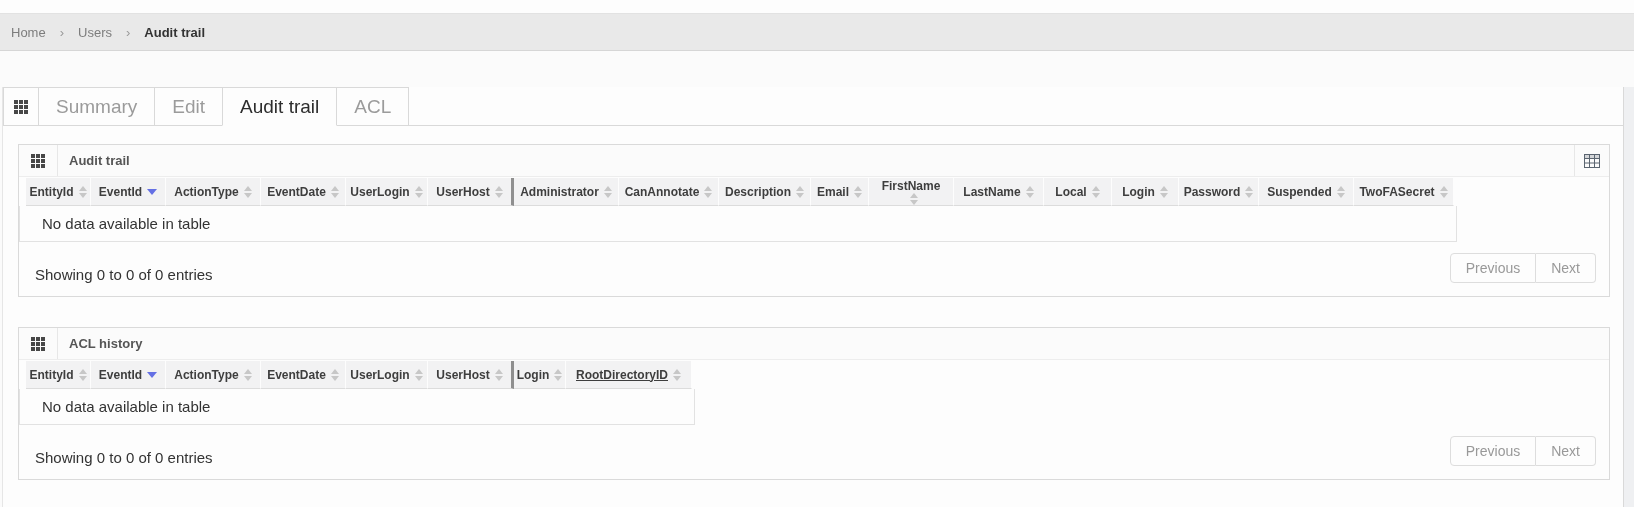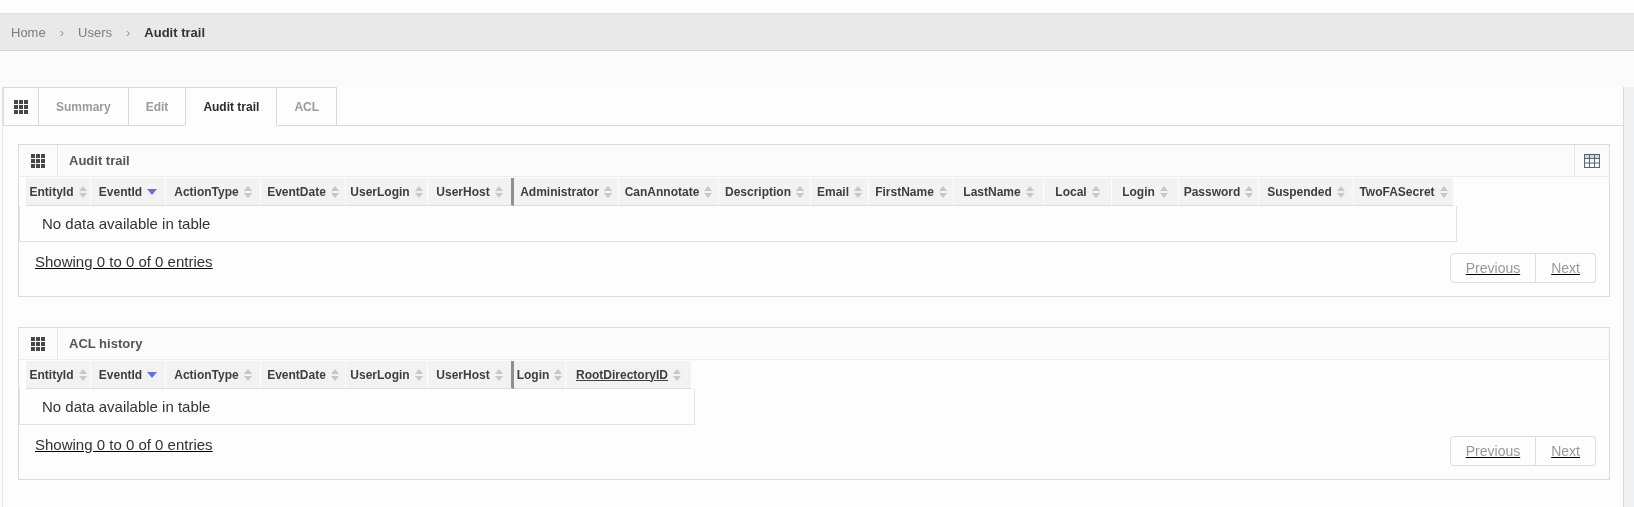--- a/index.html
+++ b/index.html
@@ -15,21 +15,21 @@
   .crumb-sep { color:#9a9a9a; font-size:13px; margin:0 14px; }
 
   
   .main-row { display:flex; margin-top:36px; align-items:stretch; }
   .main-container { width:1622px; margin-left:2px; background:#fdfdfd;
     border-left:1px solid #e6e6e6; border-right:1px solid #d9d9d9; min-height:410px; }
   .right-gutter { flex:1; background:#eff0f2; }
 
   
   .tab-bar { display:flex; align-items:stretch; border-bottom:1px solid #d9d9d9; height:39px; }
-  .tab { display:flex; align-items:center; padding:0 17px; font-size:12px; font-weight:bold;
+  .tab { display:flex; align-items:center; padding:0 17px; font-size:19px; font-weight:normal;
     color:#9b9b9b; border:1px solid #d9d9d9; border-bottom:none; margin-left:-1px;
     cursor:pointer; background:transparent; position:relative; }
   .tab:first-child { margin-left:0; }
   .tab.icon-tab { padding:0 10px; }
   .tab.active { color:#2d2d2d; background:#fdfdfd; margin-bottom:-1px; border-bottom:1px solid #fdfdfd; }
 
   .grid-icon { display:grid; grid-template-columns:repeat(3,4px); grid-gap:1px; }
   .grid-icon i { width:4px; height:4px; background:#474747; }
 
   
@@ -53,22 +53,22 @@
   .sort { display:inline-flex; flex-direction:column; margin-left:5px; row-gap:2px; }
   .tri-up { width:0; height:0; border-left:4px solid transparent; border-right:4px solid transparent;
     border-bottom:5px solid #c7c7c7; }
   .tri-down { width:0; height:0; border-left:4px solid transparent; border-right:4px solid transparent;
     border-top:5px solid #c7c7c7; }
   .sort.active .tri-down { border-left-width:5px; border-right-width:5px; border-top-width:6px; }
 
   .dt-empty { height:36px; display:flex; align-items:center; padding-left:22px;
     border:1px solid #e2e2e2; border-top:none; font-size:15px; color:#333; }
 
-  .dt-footer { display:flex; align-items:flex-start; justify-content:space-between;
-    padding:11px 13px 13px 16px;text-decoration:underline; }
+  .dt-footer { display:flex; align-items:flex-end; justify-content:space-between;
+    padding:11px 13px 13px 16px; }
   .dt-info { font-size:15px; color:#333; }
   .pager { display:flex; }
   .pg { font-family:inherit; font-size:14px; color:#999; background:#fdfdfd;
     border:1px solid #ddd; padding:6px 15px; cursor:default; }
   .pg.prev { border-radius:4px 0 0 4px; }
   .pg.next { border-radius:0 4px 4px 0; border-left:none; }
 </style>
 </head>
 <body>
 
@@ -196,21 +196,21 @@
                 <span class="tri-down"></span>
               </span>
             </div>
             <div class="th" style="width: 58px;">
               <span>Email</span>
               <span class="sort">
                 <span class="tri-up"></span>
                 <span class="tri-down"></span>
               </span>
             </div>
-            <div class="th" style="width: 85px;">
+            <div class="th" style="width: 85px; flex-direction: column;">
               <span>FirstName</span>
               <span class="sort">
                 <span class="tri-up"></span>
                 <span class="tri-down"></span>
               </span>
             </div>
             <div class="th" style="width: 90px;">
               <span>LastName</span>
               <span class="sort">
                 <span class="tri-up"></span>

